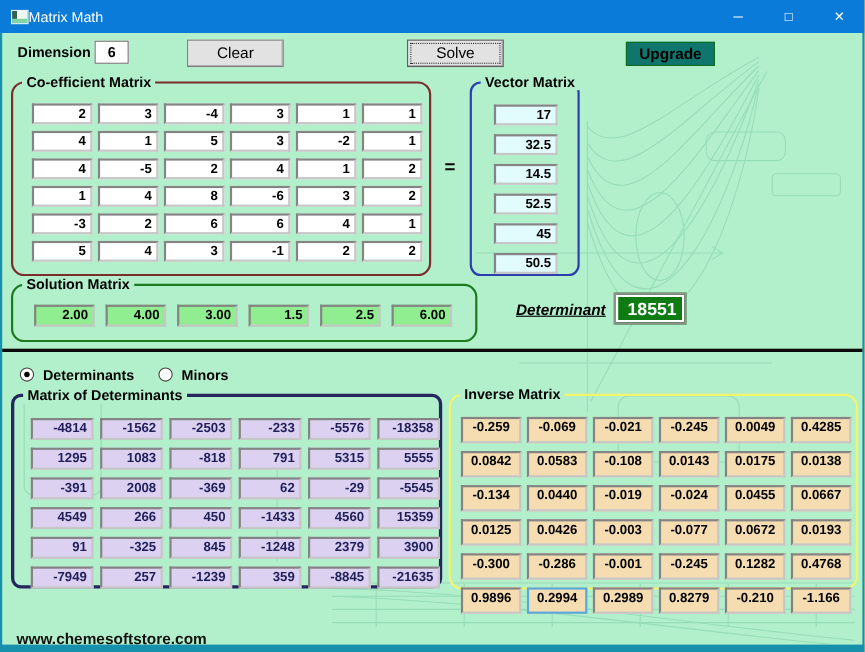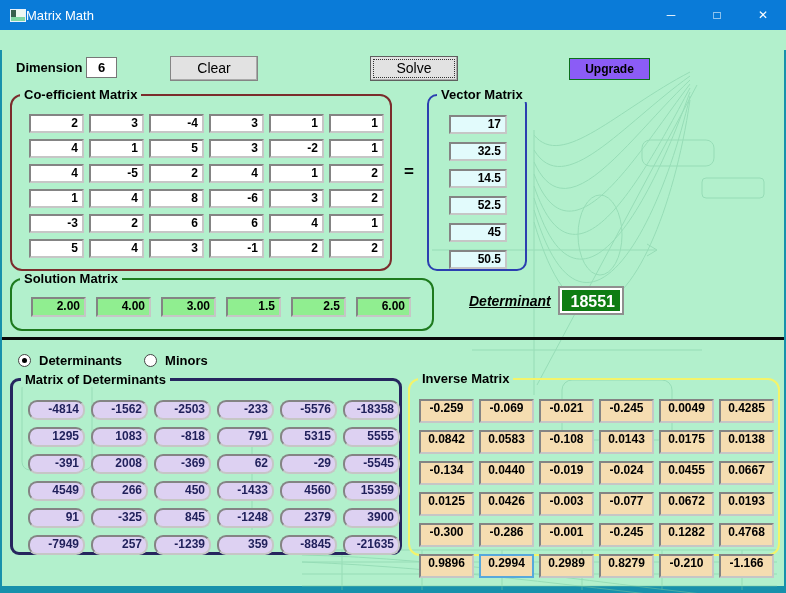--- a/index.html
+++ b/index.html
@@ -16,37 +16,37 @@
               background: linear-gradient(90deg, #375f4d 0 34%, #eef7f1 34% 100%);
               box-shadow: inset 0 -4px 0 0 #7fd6a4; }
   .title-text { color: #ffffff; font-size: 13px; }
   .caption-buttons { margin-left: auto; display: flex; height: 100%; }
   .caption-btn { width: 46px; height: 100%; display: flex; align-items: center;
                  justify-content: center; color: #ffffff; font-size: 12px; }
 
   
   .content { position: absolute; top: 30px; left: 0; right: 0; bottom: 0;
              border-left: 2px solid #1791ab; border-right: 2px solid #1791ab;
-             border-bottom: 7px solid #1791ab; background: #b2f0cc; margin-top: 20px; }
+             border-bottom: 7px solid #1791ab; background: #b2f0cc; }
   .bg-schematic { position: absolute; inset: 0; pointer-events: none; }
 
   
   .dim-label { position: absolute; left: 14px; top: 10px; font-size: 13px; font-weight: bold; color:#000; }
   .dim-input { position: absolute; left: 84px; top: 7px; width: 31px; height: 21px;
                background: #fff; border: 1px solid #777; font-size: 13px; font-weight: bold;
                text-align: center; line-height: 19px; }
   .btn { position: absolute; height: 25px; width: 88px; background: #e2e2e2;
          border: 1px solid #858585; font-size: 14px; color: #000; text-align: center;
          line-height: 23px; box-shadow: inset -1px -1px 0 #aaa; }
   .btn-clear { left: 168px; top: 6px; }
   .btn-solve { left: 368px; top: 6px; border-color: #5f5f5f;
                outline: 1px dotted #333; outline-offset: -4px; }
   .btn-upgrade { position: absolute; left: 567px; top: 8px; width: 81px; height: 22px;
-                 background: #8b5cf6; border: 1px solid #0c6e1c; color: #000;
-                 font-size: 12px; font-weight: bold; text-align: center; line-height: 20px; }
+                 background: #0f766e; border: 1px solid #0c6e1c; color: #000;
+                 font-size: 14px; font-weight: bold; text-align: center; line-height: 20px; }
 
   
   .groupbox { position: absolute; border-radius: 12px; }
   .groupbox .gb-title { position: absolute; top: -9px; left: 8px; background: #b2f0cc;
                         padding: 0 4px; font-size: 13px; font-weight: bold; color: #000;
                         white-space: nowrap; }
   .gb-coef { left: 8px; top: 44px; width: 382px; height: 177px; border: 2px solid #7b2c2c; }
   .gb-vector { left: 425px; top: 44px; width: 100px; height: 177px; border: 2px solid #2b3fb0; border-radius: 10px; }
   .gb-solution { left: 8px; top: 228px; width: 424px; height: 53px; border: 2px solid #1e7a1e; }
   .gb-dets { left: 8px; top: 328px; width: 392px; height: 177px; border: 3px solid #26265e; border-radius: 9px; }
@@ -58,21 +58,21 @@
           text-align: right; padding: 0 4px; line-height: 14px; }
   .coef-grid { position: absolute; left: 17px; top: 18px; display: grid;
                grid-template-columns: repeat(6, 55px); gap: 6px 5px; }
   .vector-grid { position: absolute; left: 20px; top: 19px; display: flex;
                  flex-direction: column; gap: 8px; }
   .vector-grid .cell { width: 58px; background: #e2fbfc; }
   .solution-grid { position: absolute; left: 19px; top: 17px; display: flex; gap: 10px; }
   .solution-grid .cell { width: 55px; height: 20px; background: #90ee90; line-height: 15px; }
   .det-grid { position: absolute; left: 15px; top: 19px; display: grid;
               grid-template-columns: repeat(6, 57px); gap: 7px 6px; }
-  .det-grid .cell { height: 20px; background: #ddd1f2; color: #1f1f5a; line-height: 15px; border-radius: 9px; }
+  .det-grid .cell { height: 20px; background: #ddd1f2; color: #1f1f5a; line-height: 15px; }
   .inv-grid { position: absolute; left: 9px; top: 19px; display: grid;
               grid-template-columns: repeat(6, 55px); gap: 7px 5px; }
   .inv-grid .cell { height: 24px; background: #f5ddb1; line-height: 15px; text-align: center; }
   .inv-grid .cell.focused { border-color: #57a8dc; }
 
   .equals-sign { position: absolute; left: 402px; top: 112px; font-size: 17px; font-weight: bold; color:#000; }
 
   
   .det-label { position: absolute; left: 467px; top: 243px; font-size: 14px; font-weight: bold;
                font-style: italic; text-decoration: underline; color: #000; }

